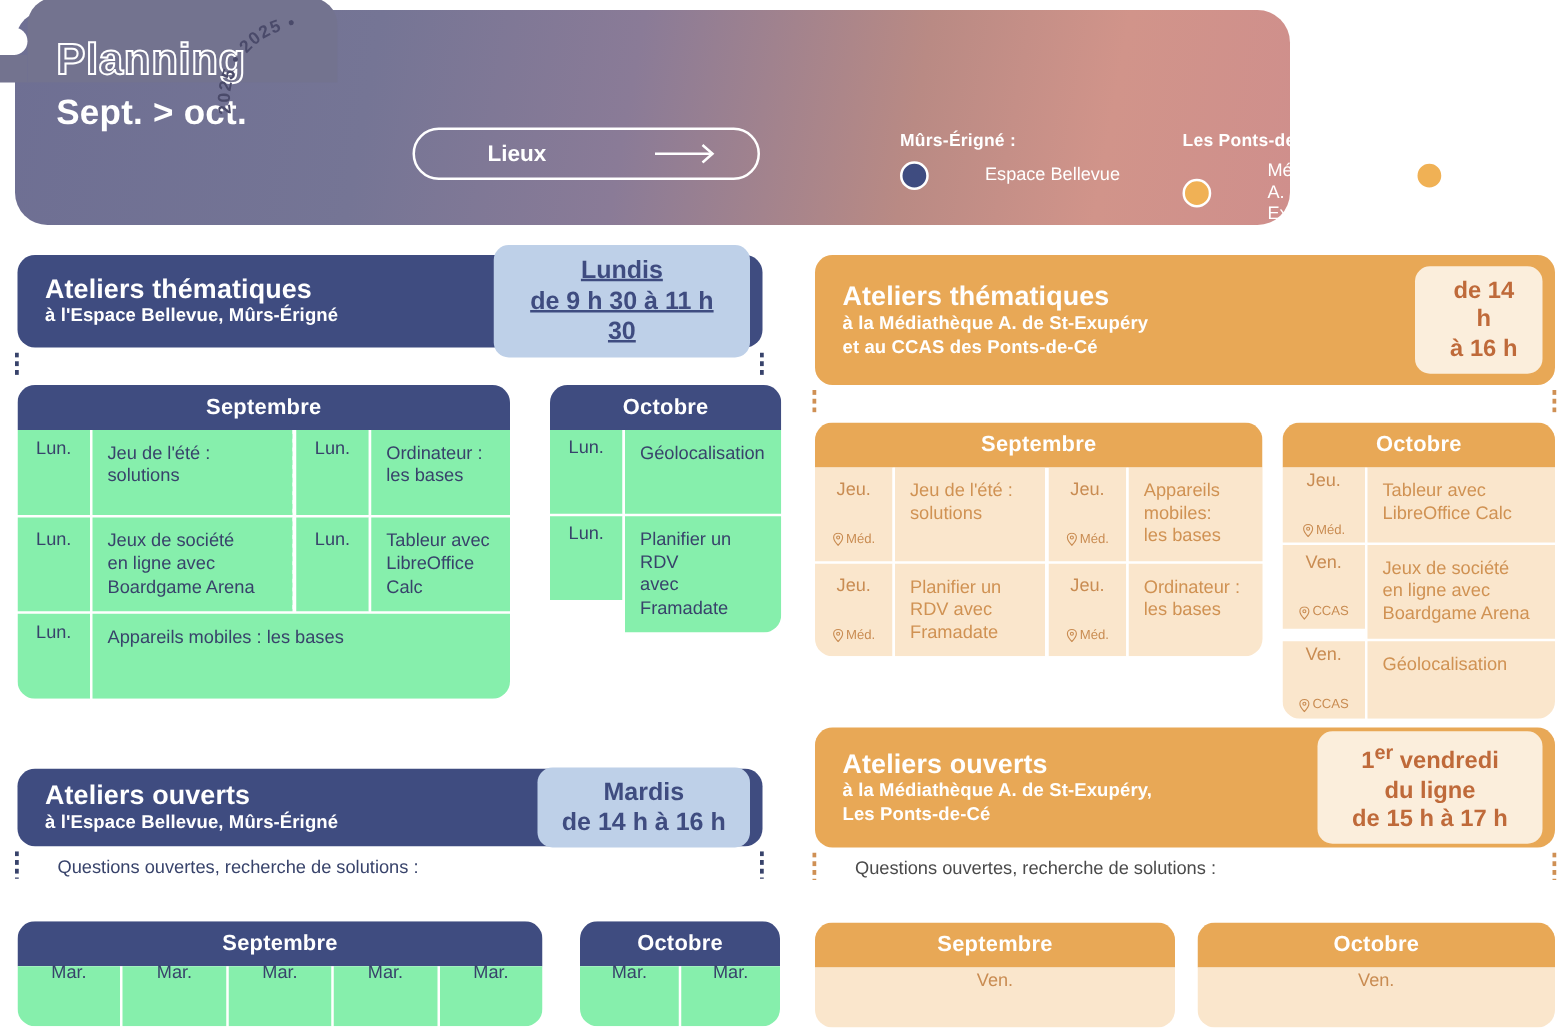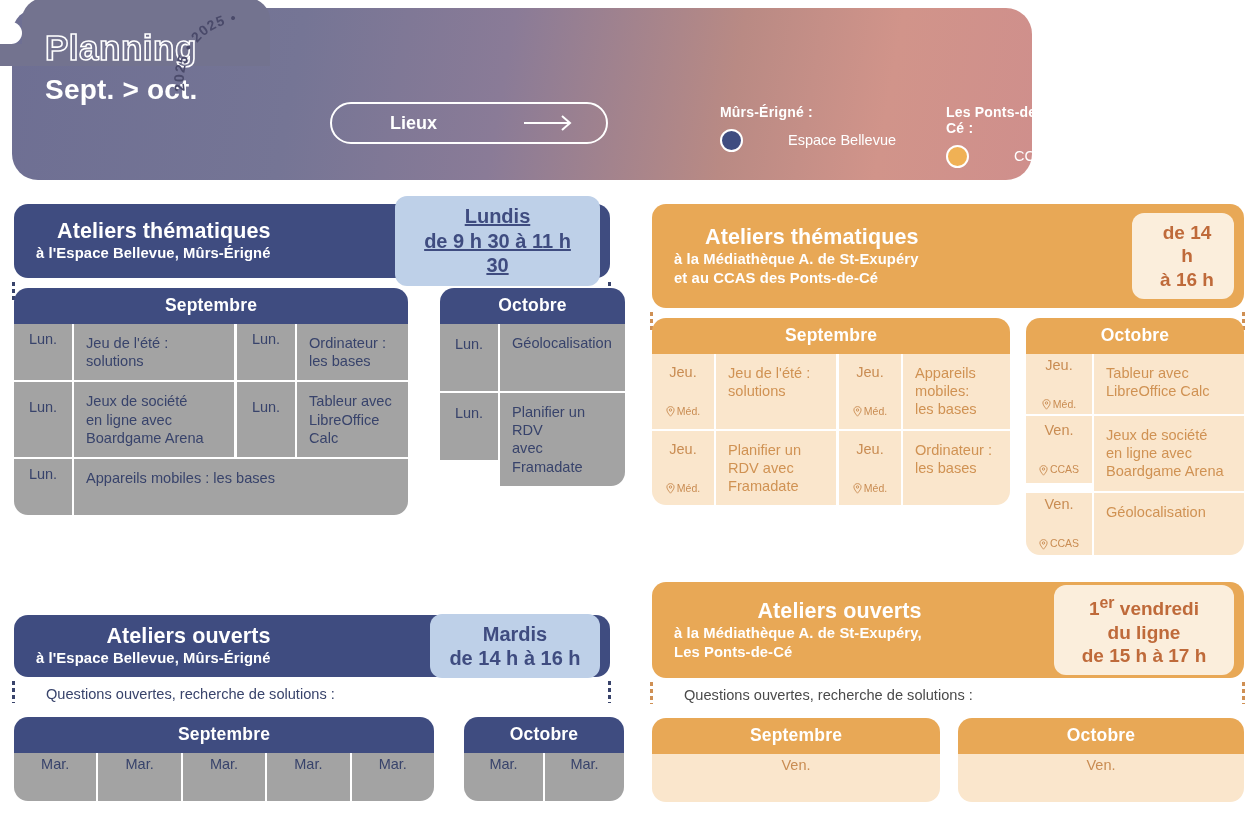--- a/index.html
+++ b/index.html
@@ -114,21 +114,21 @@
     display: flex;
     align-items: center;
     justify-content: space-between;
     padding: 0 10px 0 22px;
     position: relative;
   }
   .card-head.blue   { background: #3f4c80; }
   .card-head.orange { background: #e8a856; }
 
   .card-title { color: #fff; }
-  .card-title .t1 { font-size: 21.5px; font-weight: 700; line-height: 1.18; letter-spacing: 0.1px; text-align: right; }
+  .card-title .t1 { font-size: 21.5px; font-weight: 700; line-height: 1.18; letter-spacing: 0.1px; }
   .card-title .t2 { font-size: 14.8px; font-weight: 700; line-height: 1.25; letter-spacing: 0.1px; }
 
   .time-badge {
     border-radius: 12px;
     text-align: center;
     font-weight: 700;
     line-height: 1.22;
     padding: 8px 16px;
   }
   .time-badge.blue   { background: #bed0e8; color: #3f4c80; font-size: 20px; }
@@ -142,39 +142,39 @@
     background-size: 3px 7px;
   }
 
   .subnote {
     font-size: 14.6px;
     color: #38436b;
     padding-left: 22px;
   }
   .subnote.orange { color: #4a4a4a; }
 
-  .month-block { border-radius: 14px; overflow: hidden; }
+  .month-block { border-radius: 14px; overflow: hidden; margin-top: 20px; }
   .month-head {
     text-align: center;
     color: #fff;
     font-size: 17.5px;
     font-weight: 700;
     padding: 7px 0 8px;
     letter-spacing: 0.2px;
   }
   .month-head.blue   { background: #3f4c80; }
   .month-head.orange { background: #e8a856; }
 
   .grid { display: grid; }
   .cell {
     padding: 10px 12px;
     display: flex;
     align-items: flex-start;
   }
-  .cell.blue   { background: #a3a3a3; }
+  .cell.blue   { background: #86efac; gap: 12px; }
   .cell.orange { background: #fae6cc; }
 
   .daycell {
     flex-direction: column;
     justify-content: center;
     align-items: center;
     text-align: center;
     padding: 8px 4px;
   }
   .day-name { font-size: 14.5px; font-weight: 400; line-height: 1.1; }
@@ -233,20 +233,25 @@
     <div class="legend-title">Mûrs-Érigné :</div>
     <div class="legend-row">
       <span class="legend-dot" style="background:#3f4c80"></span>
       <span class="legend-label">Espace Bellevue</span>
     </div>
   </div>
 
   <div class="legend-group" id="legend-ponts">
     <div class="legend-title">Les Ponts-de-Cé :</div>
     <div class="legend-pair">
+      <div class="legend-row">
+        <span class="legend-dot" style="background:#f0b155"></span>
+        <span class="legend-label" style="white-space:pre-line">Médiathèque
+A. de St-Exupéry</span>
+      </div>
       <div class="legend-row">
         <span class="legend-dot" style="background:#f0b155"></span>
         <span class="legend-label">CCAS</span>
       </div>
     </div>
   </div>
 </div>
 
 <div class="card" style="left:14px; top:204px; width:596px;">
 

